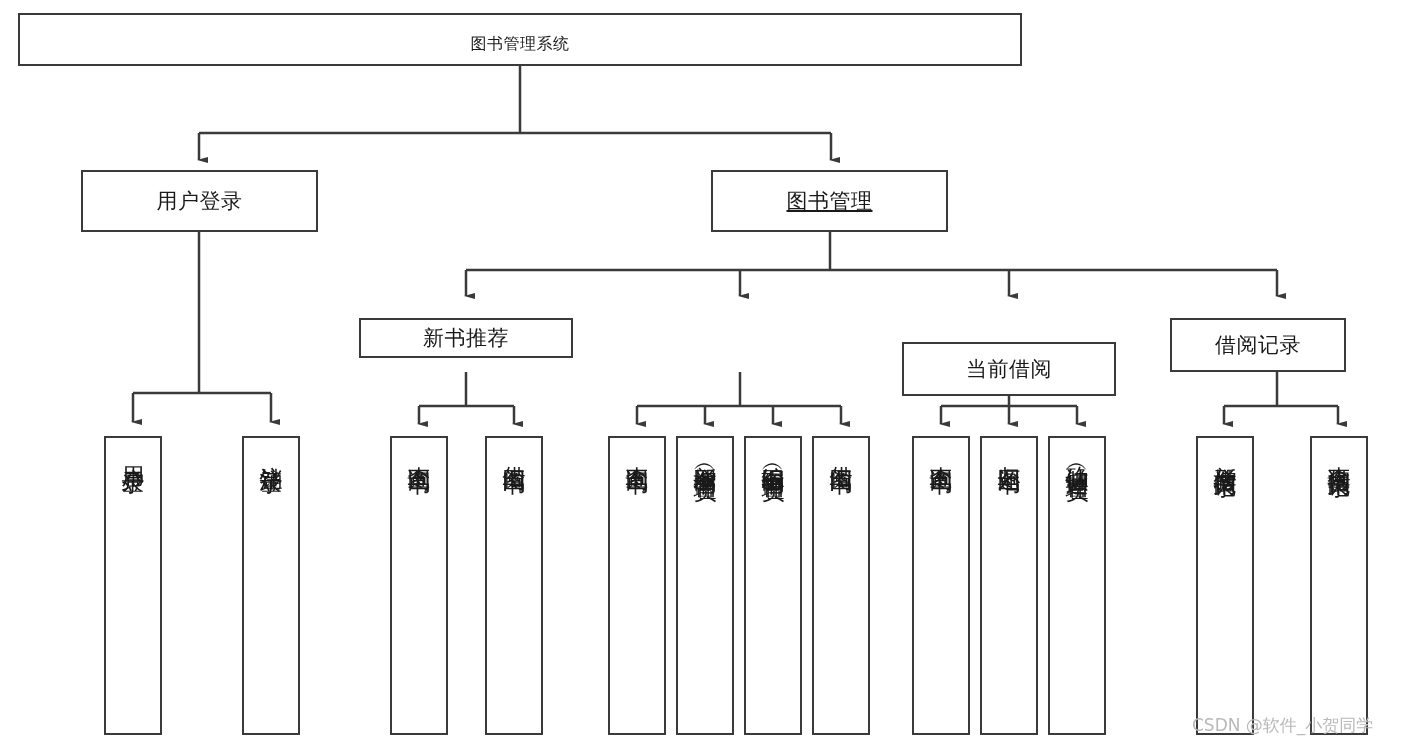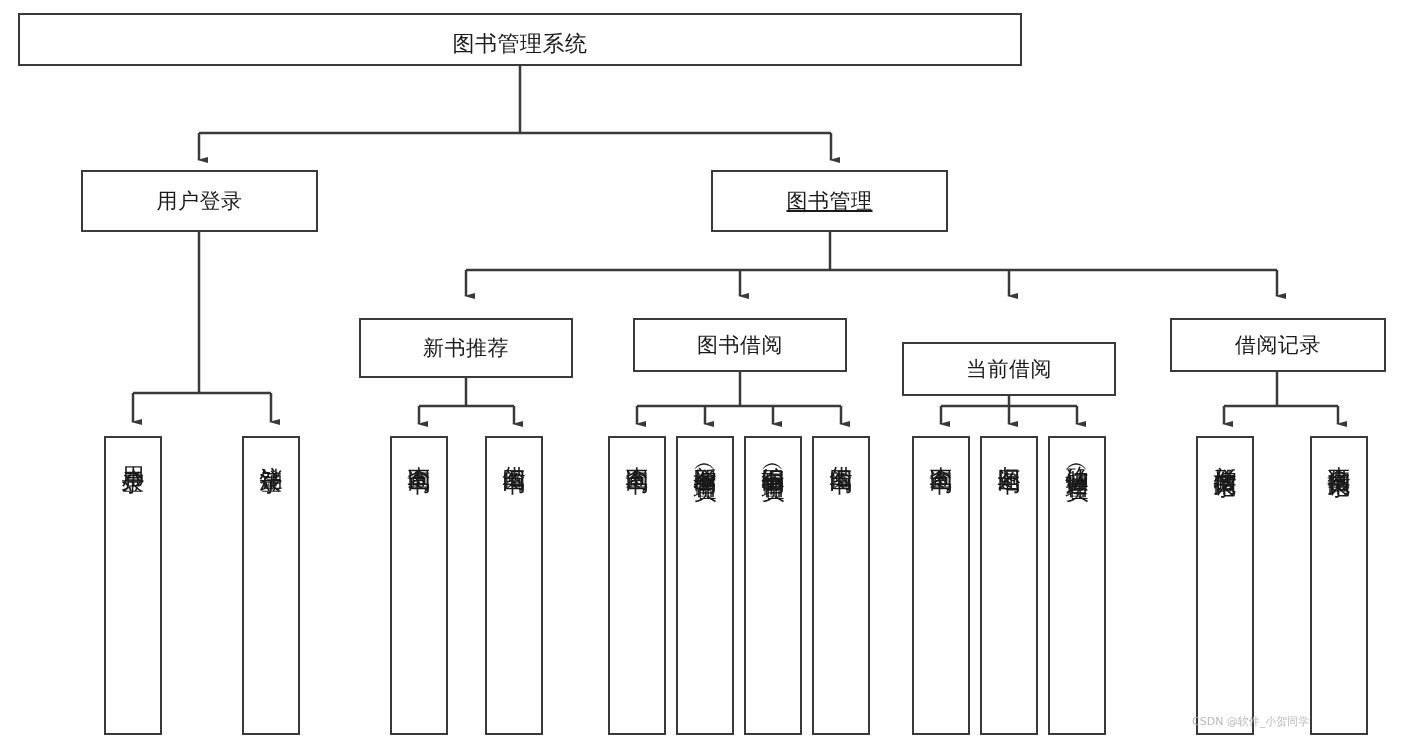--- a/index.html
+++ b/index.html
@@ -42,42 +42,42 @@
     text-align: center;
     line-height: 1.08;
     letter-spacing: 0.5px;
   }
   
   .node.horiz .label {
     writing-mode: horizontal-tb;
     font-size: 21px;
   }
   .node.root .label {
-    font-size: 22px;
+    font-size: 16px;
     margin-top: 8px;
   }
   
   .node.vert {
     align-items: flex-start;
     justify-content: center;
     padding-top: 10px;
   }
   .node.vert .label {
     writing-mode: vertical-rl;
     text-orientation: upright;
     font-size: 23px;
     line-height: 1.0;
     letter-spacing: 2px;
     white-space: nowrap;
   }
   .watermark {
     position: absolute;
     left: 1192px;
     top: 714px;
-    font-size: 11px;
+    font-size: 17px;
     color: #b9b9b9;
     z-index: 5;
     white-space: nowrap;
     font-family: "DejaVu Sans", "Liberation Sans", sans-serif;
   }
 </style>
 </head>
 <body>
 
 <div id="canvas">
@@ -136,30 +136,27 @@
     <span class="label">图书管理系统</span>
   </div>
 
   <div class="node horiz" style="left:81px; top:170px; width:237px; height:62px;">
     <span class="label">用户登录</span>
   </div>
   <div class="node horiz" style="left:711px; top:170px; width:237px; height:62px;text-decoration:underline;">
     <span class="label">图书管理</span>
   </div>
 
-  <div class="node horiz" style="left:359px; top:318px; width:214px; height:60px;">
+  <div class="node horiz" style="left:359px; top:318px; width:214px; height:40px;">
     <span class="label">新书推荐</span>
-  </div>
-  <div class="node horiz" style="left:633px; top:318px; width:214px; height:54px;">
-    <span class="label">图书借阅</span>
   </div>
   <div class="node horiz" style="left:902px; top:318px; width:214px; height:54px;margin-top:24px;">
     <span class="label">当前借阅</span>
   </div>
-  <div class="node horiz" style="left:1170px; top:318px; width:216px; height:54px;">
+  <div class="node horiz" style="left:1170px; top:318px; width:176px; height:54px;">
     <span class="label">借阅记录</span>
   </div>
 
   <div class="node vert" style="left:104px; top:436px; width:58px; height:299px;">
     <span class="label">用户登录</span>
   </div>
   <div class="node vert" style="left:242px; top:436px; width:58px; height:299px;">
     <span class="label">注销登录</span>
   </div>
 

